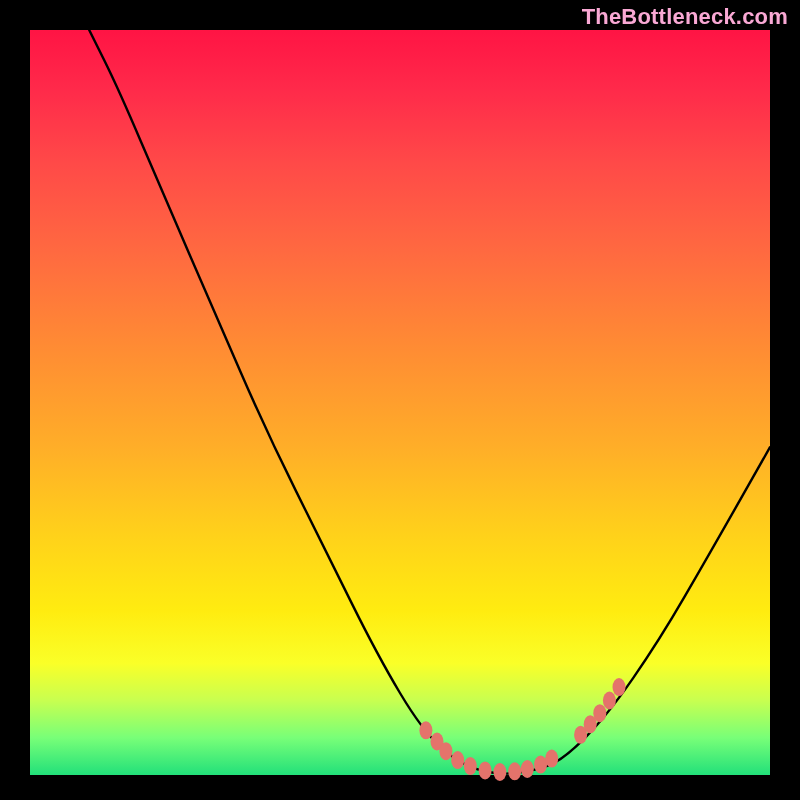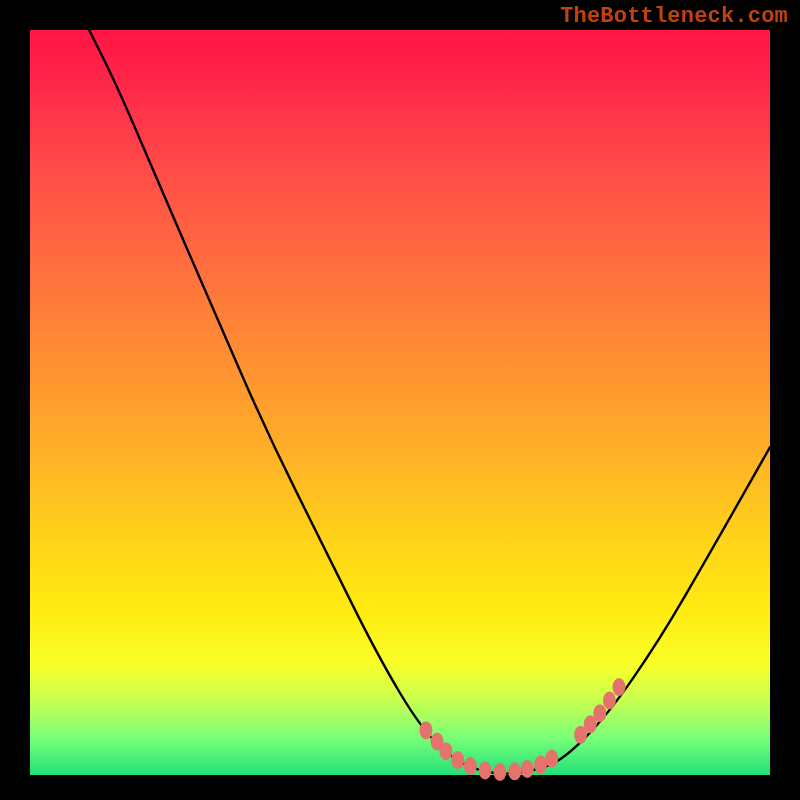--- a/index.html
+++ b/index.html
@@ -8,26 +8,25 @@
     background: #000;
     width: 800px;
     height: 800px;
     position: relative;
     font-family: Arial, Helvetica, sans-serif;
   }
   .watermark {
     position: absolute;
     top: 4px;
     right: 12px;
-    color: #c2410c;
+    color: #f9a8d4;
     font-size: 22px;
     font-weight: 600;
     letter-spacing: 0.2px;
     z-index: 10;
-    font-family: Liberation Mono, monospace;
   }
   .plot {
     position: absolute;
     left: 30px;
     top: 30px;
     width: 740px;
     height: 745px;
     
     background: linear-gradient(
       to bottom,

